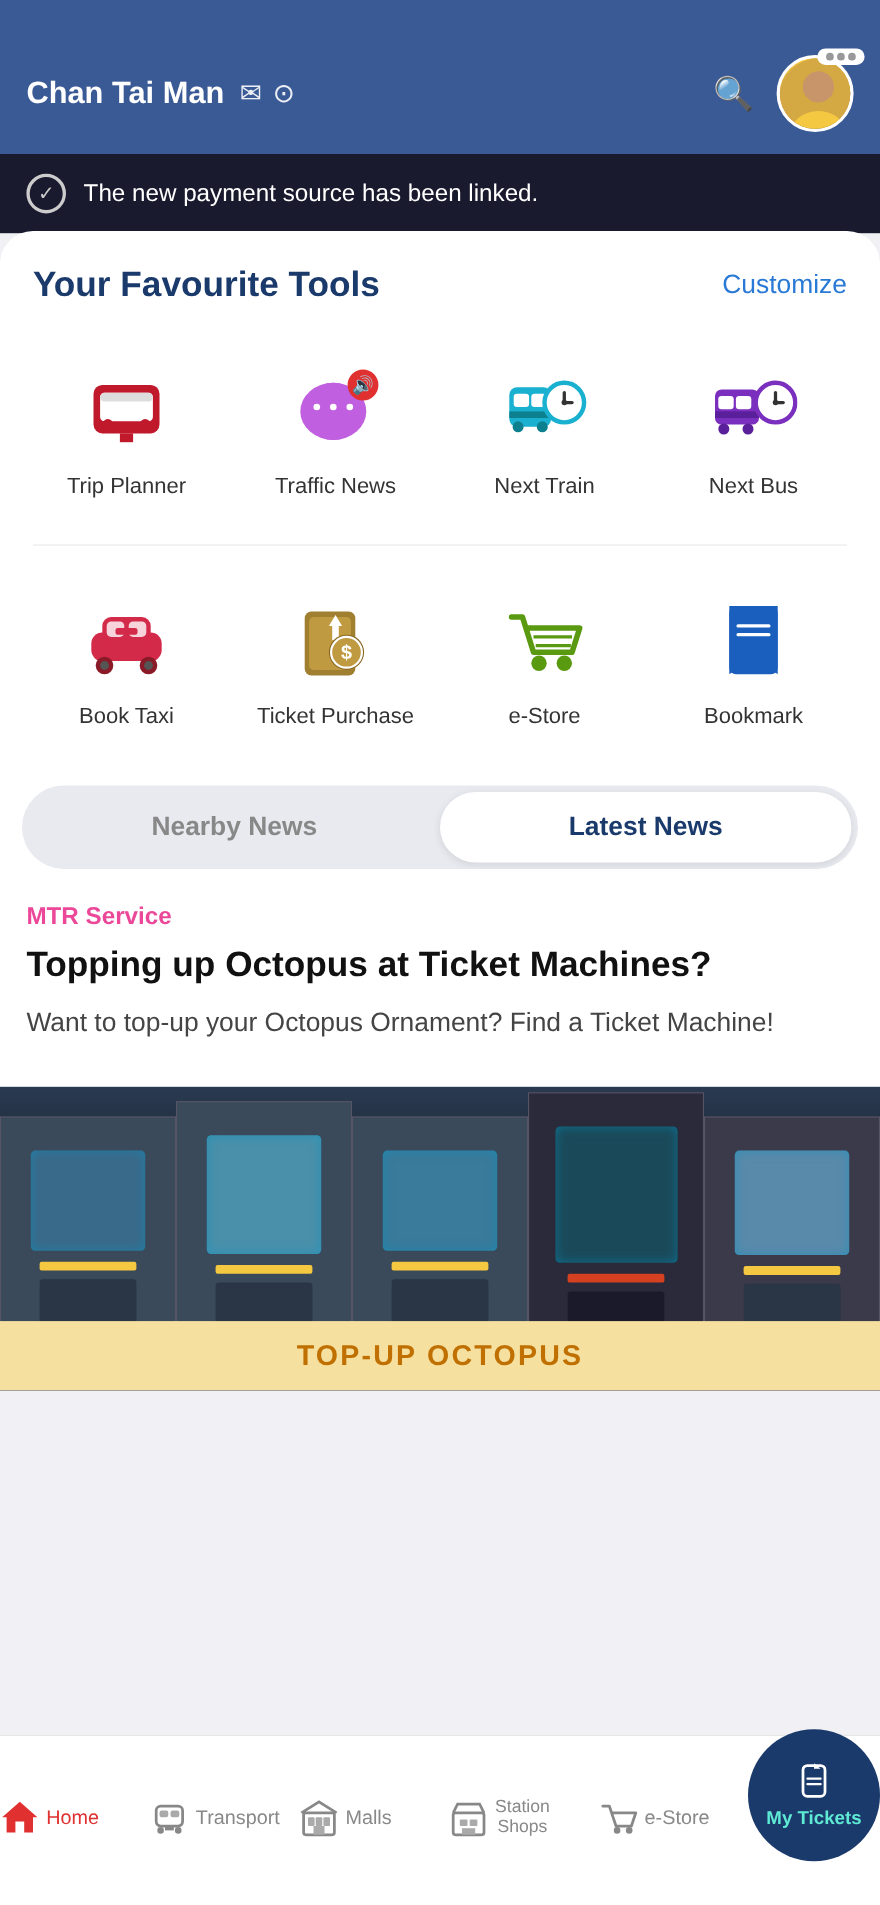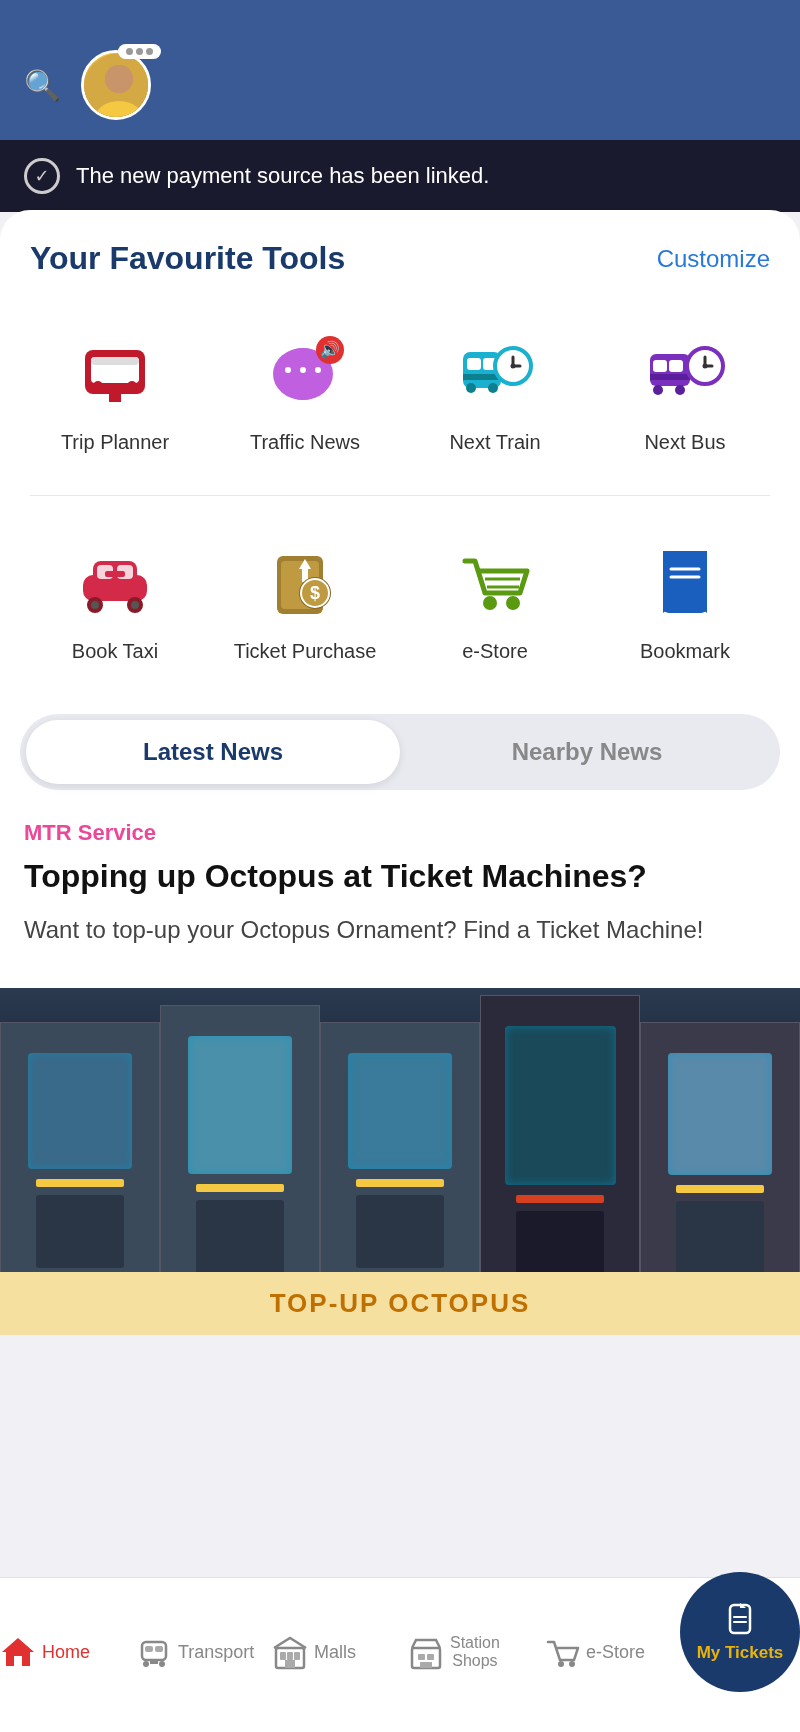--- a/index.html
+++ b/index.html
@@ -232,21 +232,21 @@
     }
     .news-subtitle {
       font-size: 24px;
       color: #444;
       line-height: 1.5;
     }
 
     
     .news-image {
       width: 100%;
-      height: 347px;
+      height: 276px;
       background: linear-gradient(180deg, #2a3a50 0%, #1a2535 30%, #222 50%, #3a3a3a 70%, #555 100%);
       position: relative;
       overflow: hidden;
       margin-top: 20px;
     }
     .ticket-machines {
       position: absolute;
       bottom: 0;
       left: 0;
       right: 0;
@@ -340,30 +340,37 @@
       flex-direction: column;
       align-items: center;
       justify-content: center;
       cursor: pointer;
       gap: 6px;
       position: relative;
       top: -20px;
     }
     .my-tickets-label {
       font-size: 17px;
-      color: #eab308;
+      color: #5eead4;
       font-weight: 600;
       text-align: right;
       line-height: 1.2;
     }
   </style>
 </head>
 <body>
 
 <div class="header">
+  <div class="header-left">
+    <span class="header-name">Chan Tai Man</span>
+    <div class="header-icons">
+      <span class="header-icon">✉</span>
+      <span class="header-icon">⊙</span>
+    </div>
+  </div>
   <div class="header-right">
     <span class="search-icon-header">🔍</span>
     <div class="avatar-container">
       <div class="avatar">
         <div class="avatar-img">
           
           <svg width="70" height="70" viewBox="0 0 70 70">
             <circle cx="35" cy="35" r="35" fill="#d4a843"></circle>
             <circle cx="35" cy="26" r="14" fill="#c8956b"></circle>
             <ellipse cx="35" cy="68" rx="25" ry="20" fill="#f5c842"></ellipse>
@@ -528,22 +535,22 @@
 
           <line x1="26" y1="28" x2="54" y2="28" stroke="white" stroke-width="3" stroke-linecap="round"></line>
           <line x1="26" y1="36" x2="54" y2="36" stroke="white" stroke-width="3" stroke-linecap="round"></line>
         </svg>
       </div>
       <span class="tool-label">Bookmark</span>
     </div>
   </div>
 
   <div class="news-tabs">
+    <button class="news-tab inactive">Nearby News</button>
     <button class="news-tab active">Latest News</button>
-    <button class="news-tab inactive">Nearby News</button>
   </div>
 
   <div class="news-content">
     <div class="news-category">MTR Service</div>
     <div class="news-title">Topping up Octopus at Ticket Machines?</div>
     <div class="news-subtitle">Want to top-up your Octopus Ornament? Find a Ticket Machine!</div>
   </div>
 
   <div class="news-image">
     <div class="ticket-machines">

